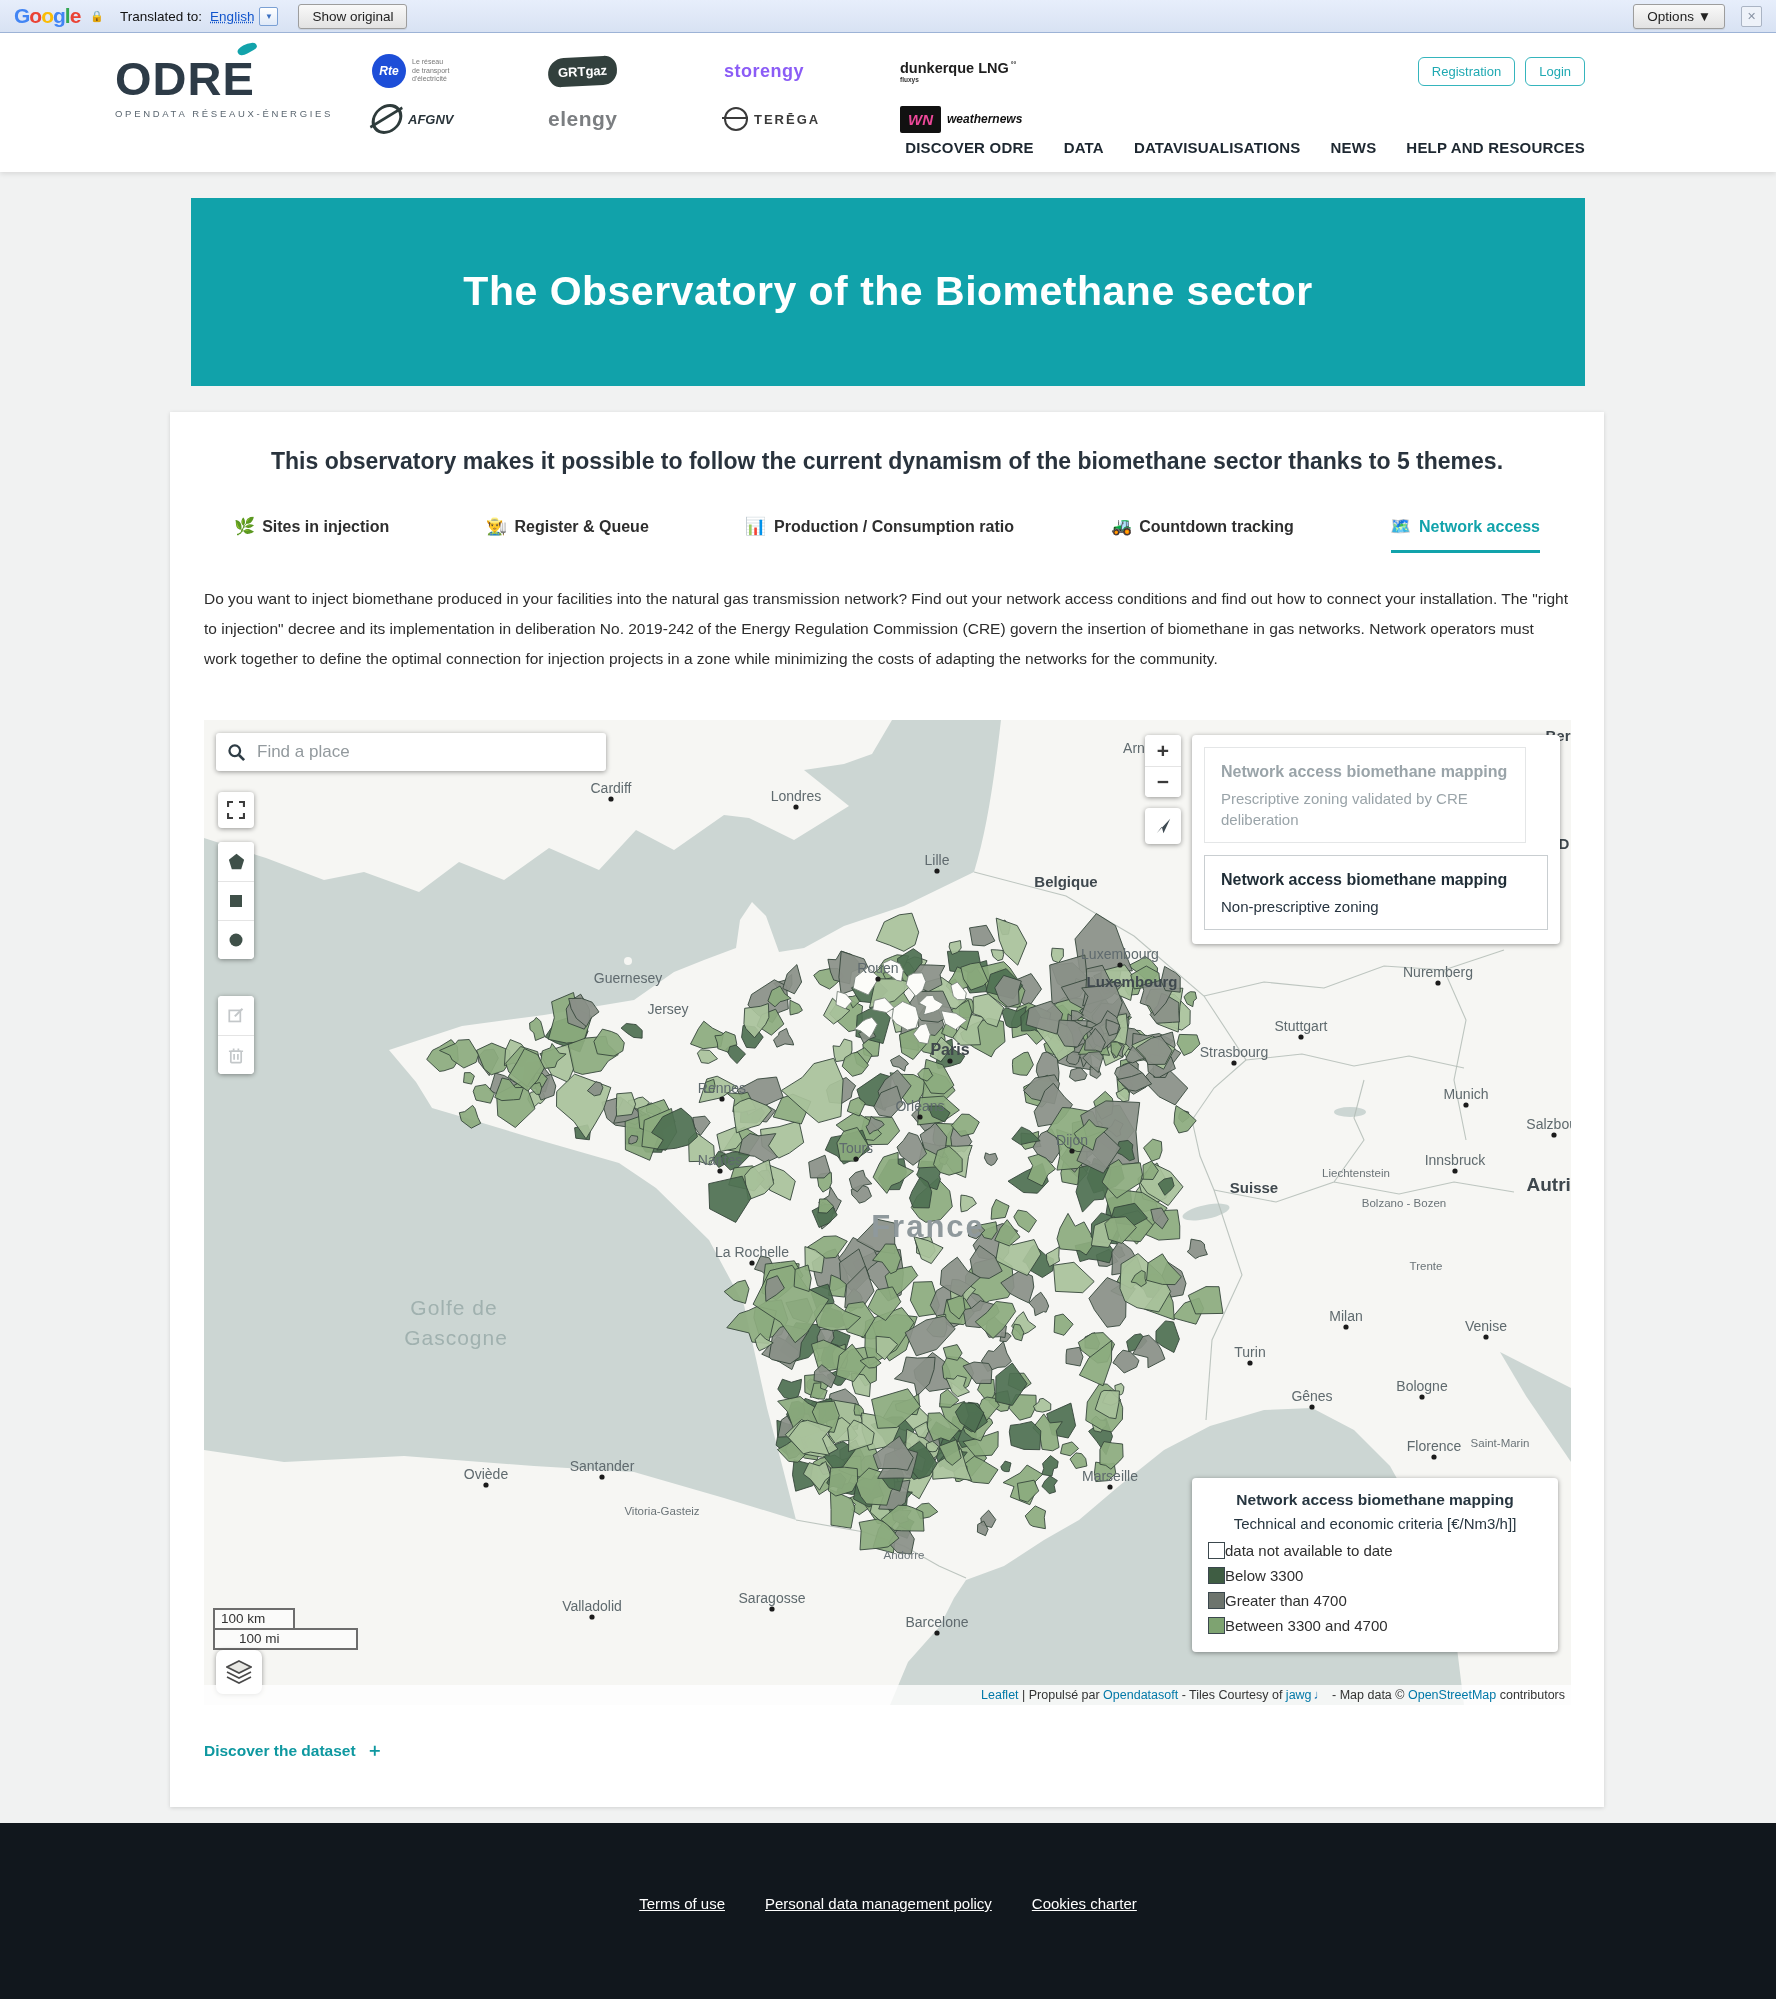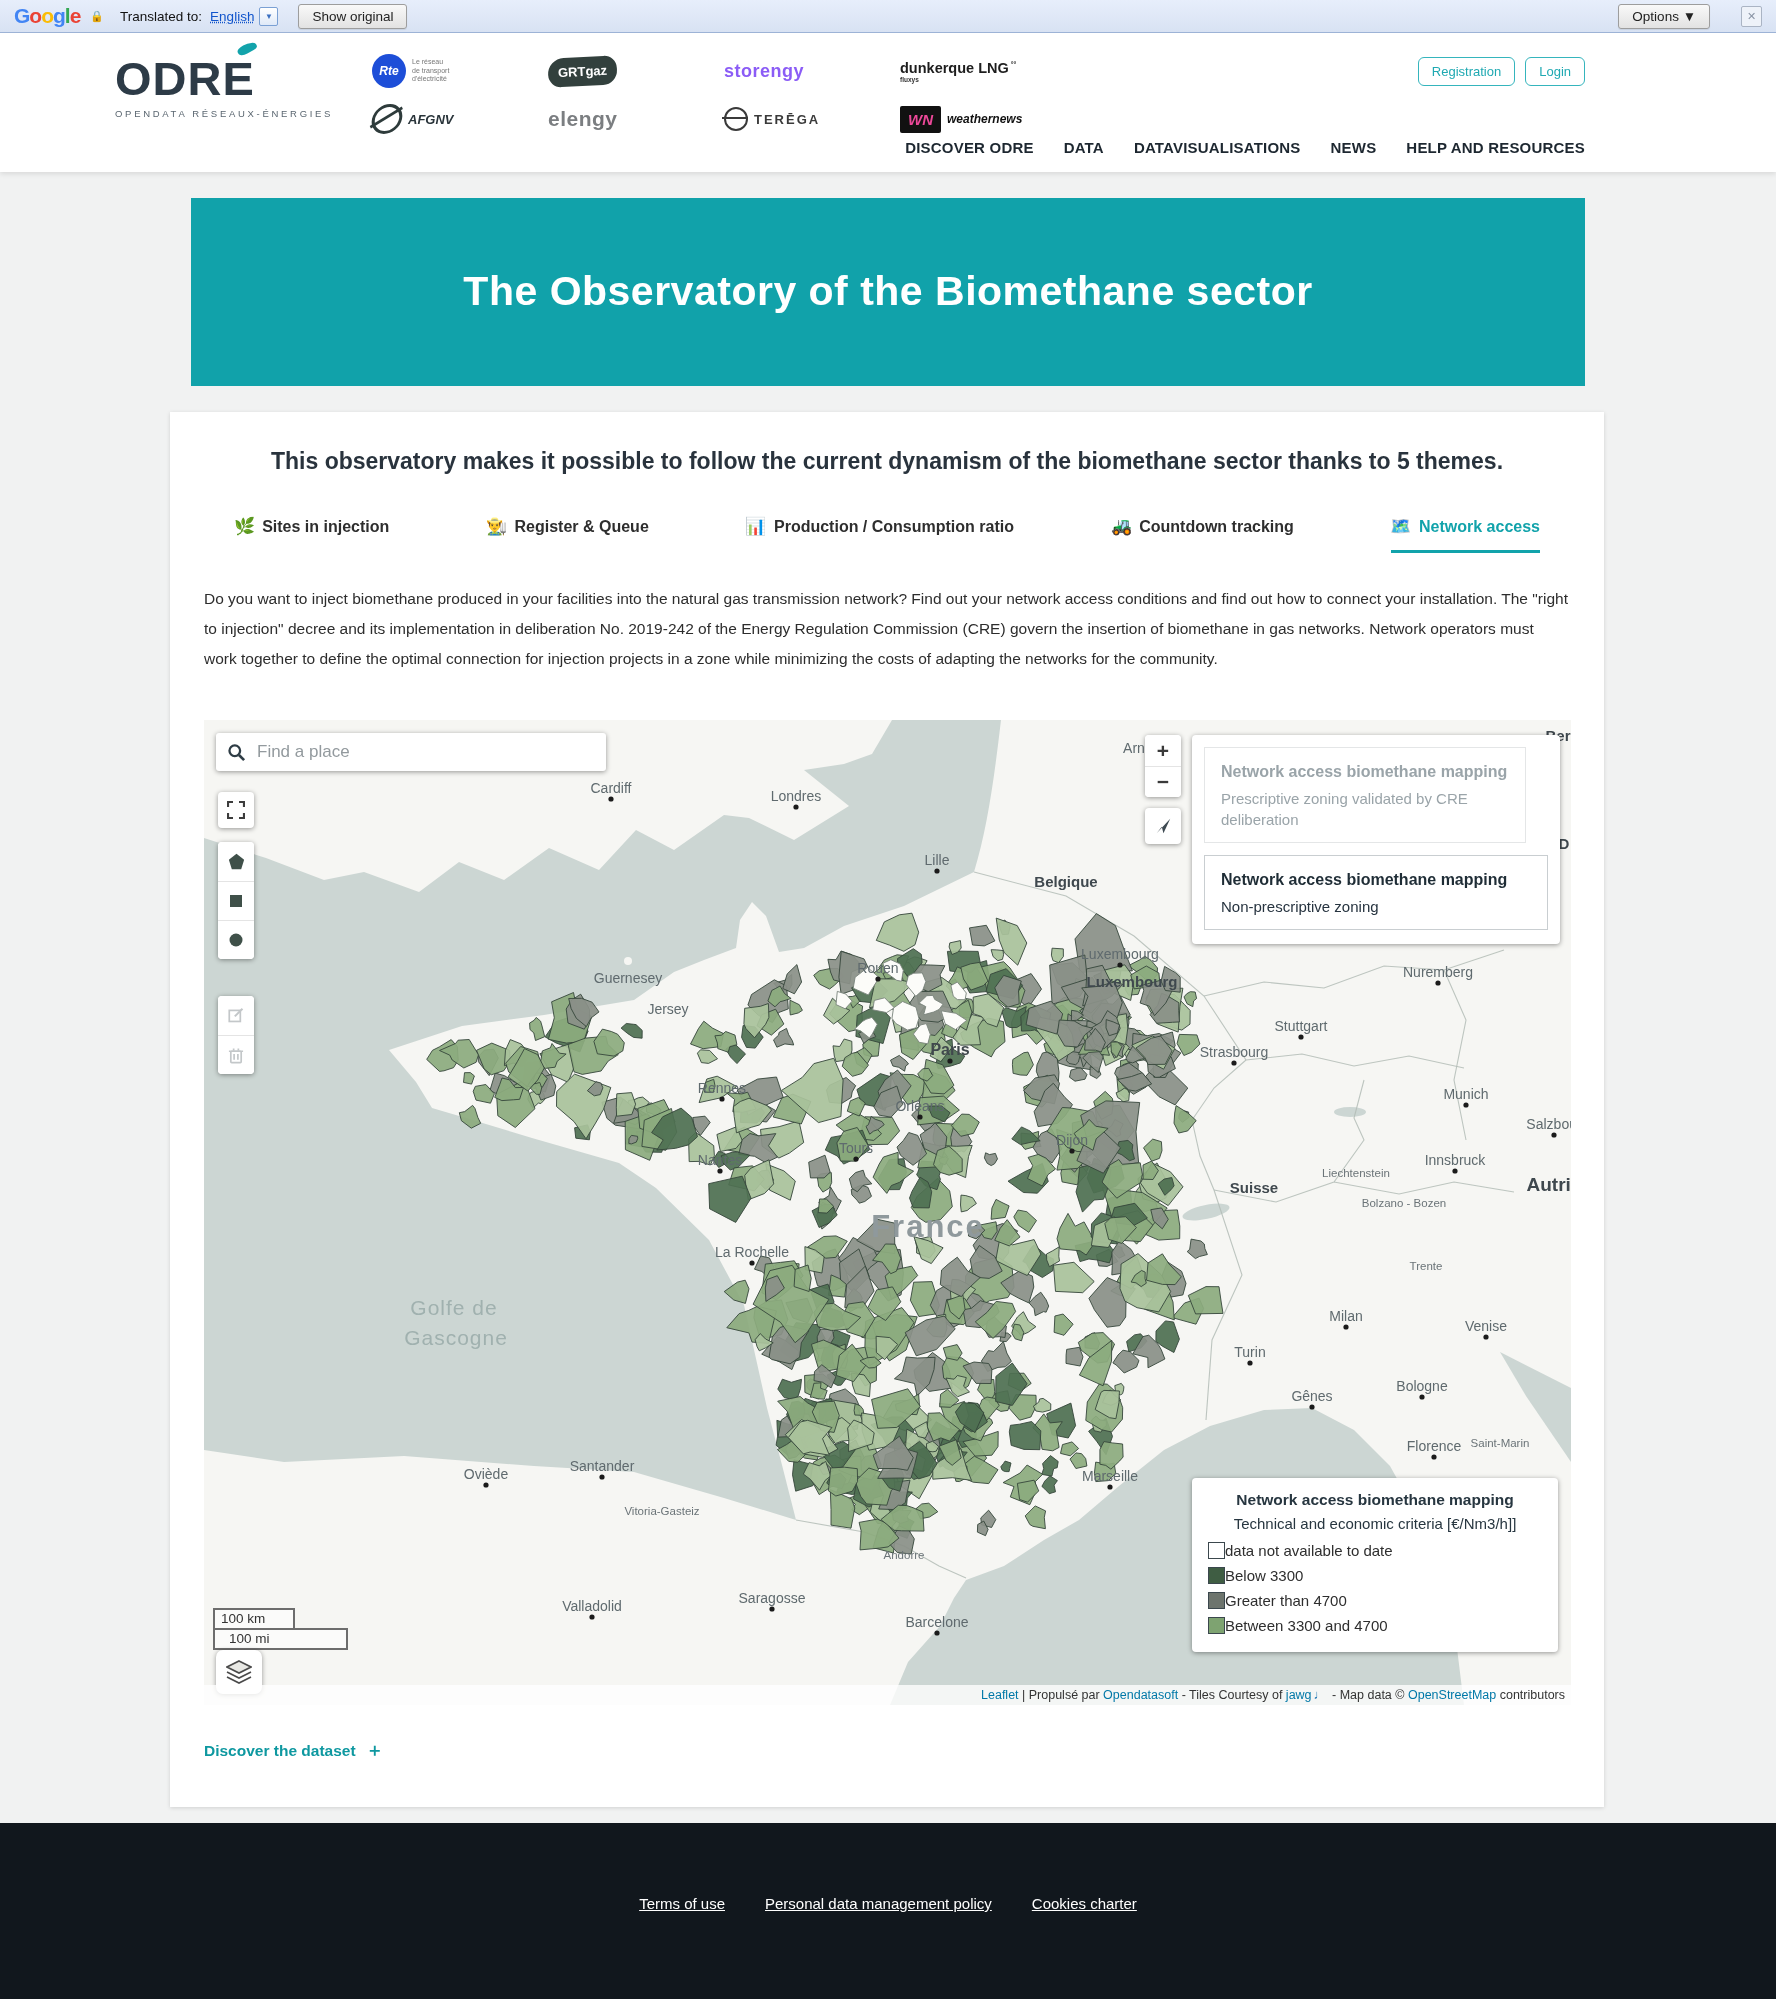--- a/index.html
+++ b/index.html
@@ -5,21 +5,21 @@
   html,body{margin:0;padding:0;}
   body{width:1776px;height:1999px;position:relative;background:#f1f2f2;font-family:"Liberation Sans",sans-serif;overflow:hidden;}
   
   .tbar{position:absolute;top:0;left:0;width:1776px;height:33px;background:linear-gradient(#e7eefb,#d8e2f3);border-bottom:1px solid #9db3d6;display:flex;align-items:center;box-sizing:border-box;padding:0 14px;z-index:60;}
   .glogo{font-weight:bold;font-size:21px;letter-spacing:-1px;margin-right:10px;}
   .tlock{font-size:11px;color:#5f7db0;margin-right:16px;}
   .tlabel{font-size:13.5px;color:#111;}
   .tlang{font-size:13.5px;color:#1155cc;text-decoration:underline dotted;margin-left:8px;cursor:pointer;}
   .tdrop{width:17px;height:17px;border:1px solid #7aa0d4;border-radius:2px;background:linear-gradient(#fff,#dfe9f8);color:#3b6fc0;font-size:8px;display:flex;align-items:center;justify-content:center;margin-left:5px;cursor:pointer;}
   .tbtn{margin-left:20px;font-size:13.5px;color:#222;background:linear-gradient(#f9f9f9,#e2e2e2);border:1px solid #9d9d9d;border-radius:3px;padding:4px 13px;box-shadow:0 1px 1px rgba(0,0,0,.08);cursor:pointer;}
-  .tright{margin-left:auto;display:flex;align-items:center;gap:31px;}
+  .tright{margin-left:auto;display:flex;align-items:center;gap:16px;}
   .tclose{width:19px;height:19px;border:1px solid #aab4c4;border-radius:2px;color:#8a94a5;font-size:11px;display:flex;align-items:center;justify-content:center;cursor:pointer;background:#eef2f9;}
   
   .site-header{position:absolute;top:33px;left:0;width:1776px;height:139px;background:#fff;box-shadow:0 2px 5px rgba(0,0,0,.10);z-index:50;}
   .odre-logo{position:absolute;left:115px;top:22px;}
   .odre-title{font-size:47px;font-weight:800;color:#2d3b47;letter-spacing:1px;line-height:1;position:relative;display:inline-block;}
   .odre-acc{position:absolute;top:-8px;right:-2px;width:20px;height:9px;background:#12a3ab;border-radius:60% 90% 40% 60%;transform:rotate(-28deg);}
   .odre-sub{font-size:9.5px;letter-spacing:2.7px;color:#5a6670;margin-top:6px;}
   .partners{position:absolute;left:372px;top:20px;display:grid;grid-template-columns:repeat(4,150px);column-gap:26px;row-gap:12px;align-items:center;}
   .partner{display:flex;align-items:center;gap:6px;height:36px;}
   .rte-circle{width:34px;height:34px;border-radius:50%;background:#1d4ed8;color:#fff;font-size:12px;font-weight:bold;font-style:italic;display:flex;align-items:center;justify-content:center;}
@@ -81,21 +81,21 @@
   .layer-opt.active .lo-title{color:#1f2d36;}
   .layer-opt.active .lo-sub{color:#273440;}
   .legend{position:absolute;right:13px;bottom:53px;width:366px;background:#fff;border-radius:4px;z-index:22;padding:13px 16px 10px;box-sizing:border-box;}
   .lg-title{text-align:center;font-size:15.5px;font-weight:800;color:#273640;}
   .lg-sub{text-align:center;font-size:15px;color:#273640;margin:6px 0 10px;}
   .lg-item{display:flex;align-items:center;gap:0;margin:8px 0;}
   .lg-swatch{width:17px;height:17px;border:1.5px solid #3b474d;box-sizing:border-box;flex:0 0 auto;}
   .lg-label{font-size:15px;color:#2e2e2e;}
   .scale{position:absolute;left:9px;bottom:55px;z-index:18;font-size:13.5px;color:#333;}
   .scale .sk{width:72px;border:2px solid #6d6d6d;border-bottom:none;background:rgba(255,255,255,.55);padding:1px 0 2px 6px;box-sizing:content-box;}
-  .scale .sm{width:117px;border:2px solid #6d6d6d;background:rgba(255,255,255,.55);padding:1px 0 2px 14px;}
+  .scale .sm{width:117px;border:2px solid #6d6d6d;background:rgba(255,255,255,.55);padding:1px 0 2px 24px;}
   .layersbtn{position:absolute;left:12px;bottom:11px;width:46px;height:44px;border-radius:7px;z-index:20;}
   .attrib{position:absolute;left:0;right:0;bottom:0;height:20px;background:rgba(255,255,255,.78);z-index:25;text-align:right;font-size:12.5px;color:#333;line-height:20px;padding-right:6px;}
   .attrib a{color:#0078A8;text-decoration:none;cursor:pointer;}
   .jawg-i{display:inline-block;color:#2278b5;font-size:13px;margin:0 2px;}
   .discover{position:absolute;top:1326px;left:34px;font-size:15.5px;font-weight:800;color:#0e98a0;cursor:pointer;}
   .discover .plus{font-size:18px;margin-left:10px;font-weight:800;}
   
   .site-footer{position:absolute;top:1823px;left:0;width:1776px;height:176px;background:#11171d;box-sizing:border-box;display:flex;justify-content:center;align-items:flex-start;padding-top:72px;gap:40px;}
   .site-footer a{color:#fff;font-size:15px;text-decoration:underline;cursor:pointer;}
 </style>

